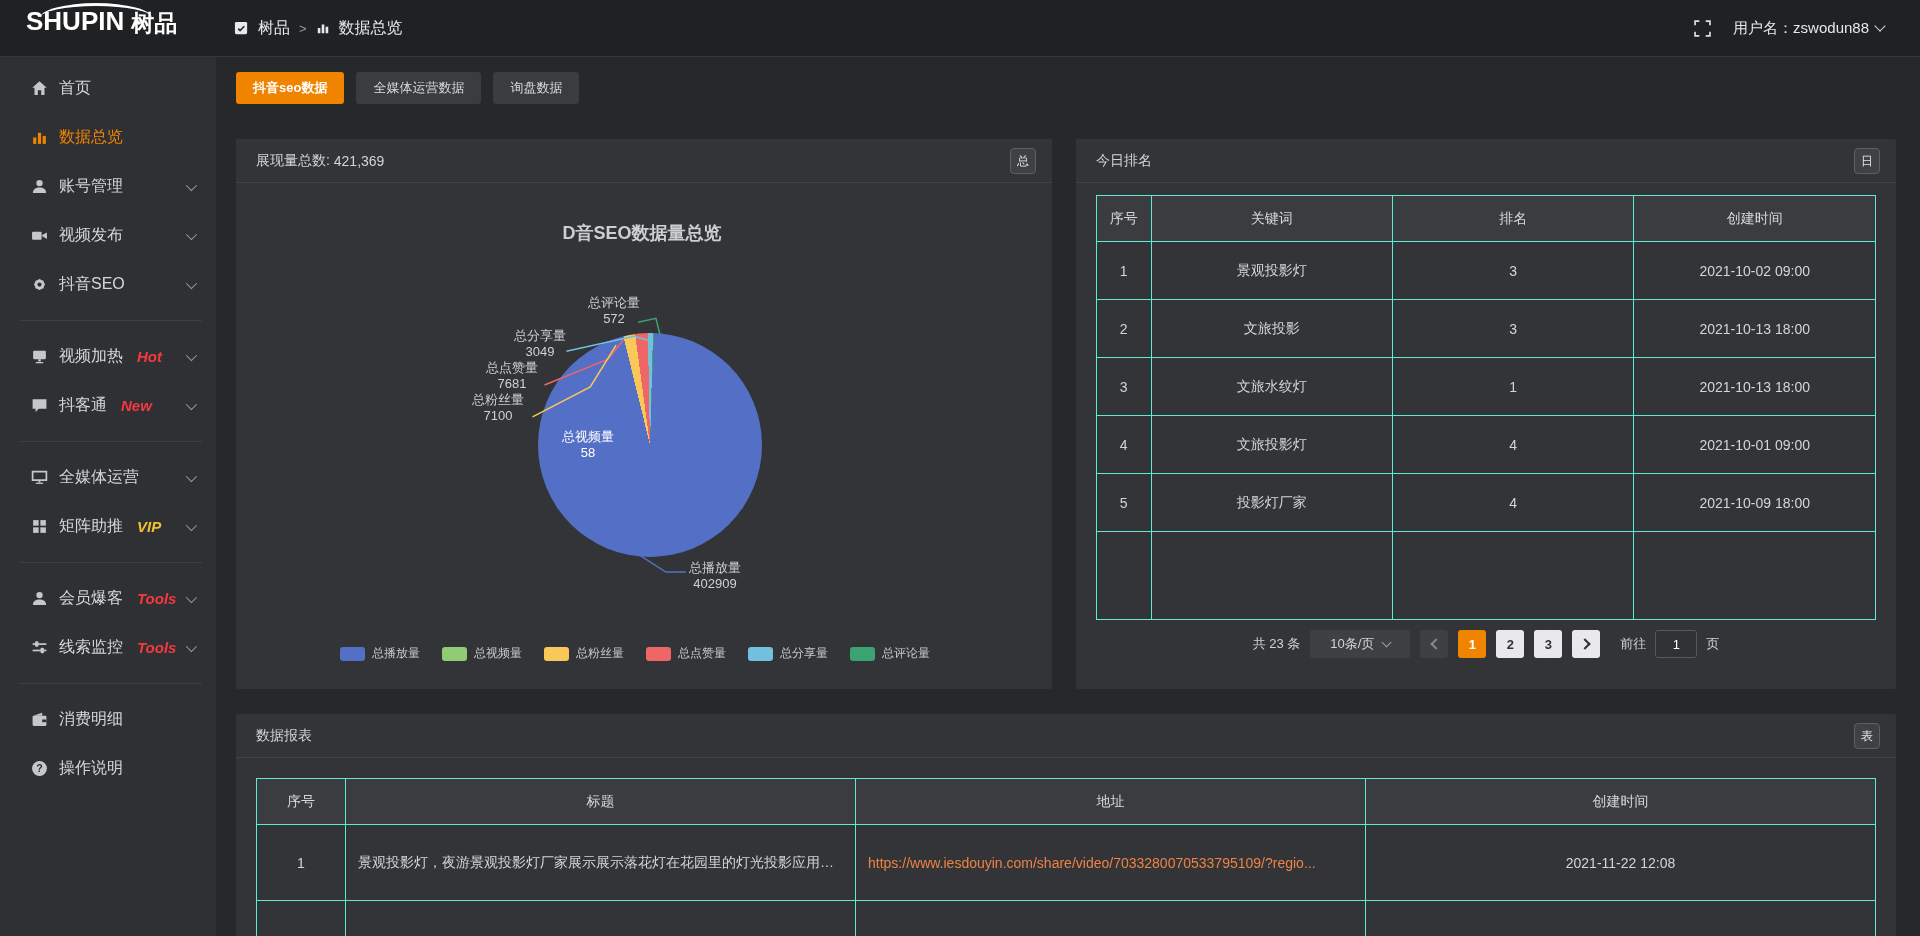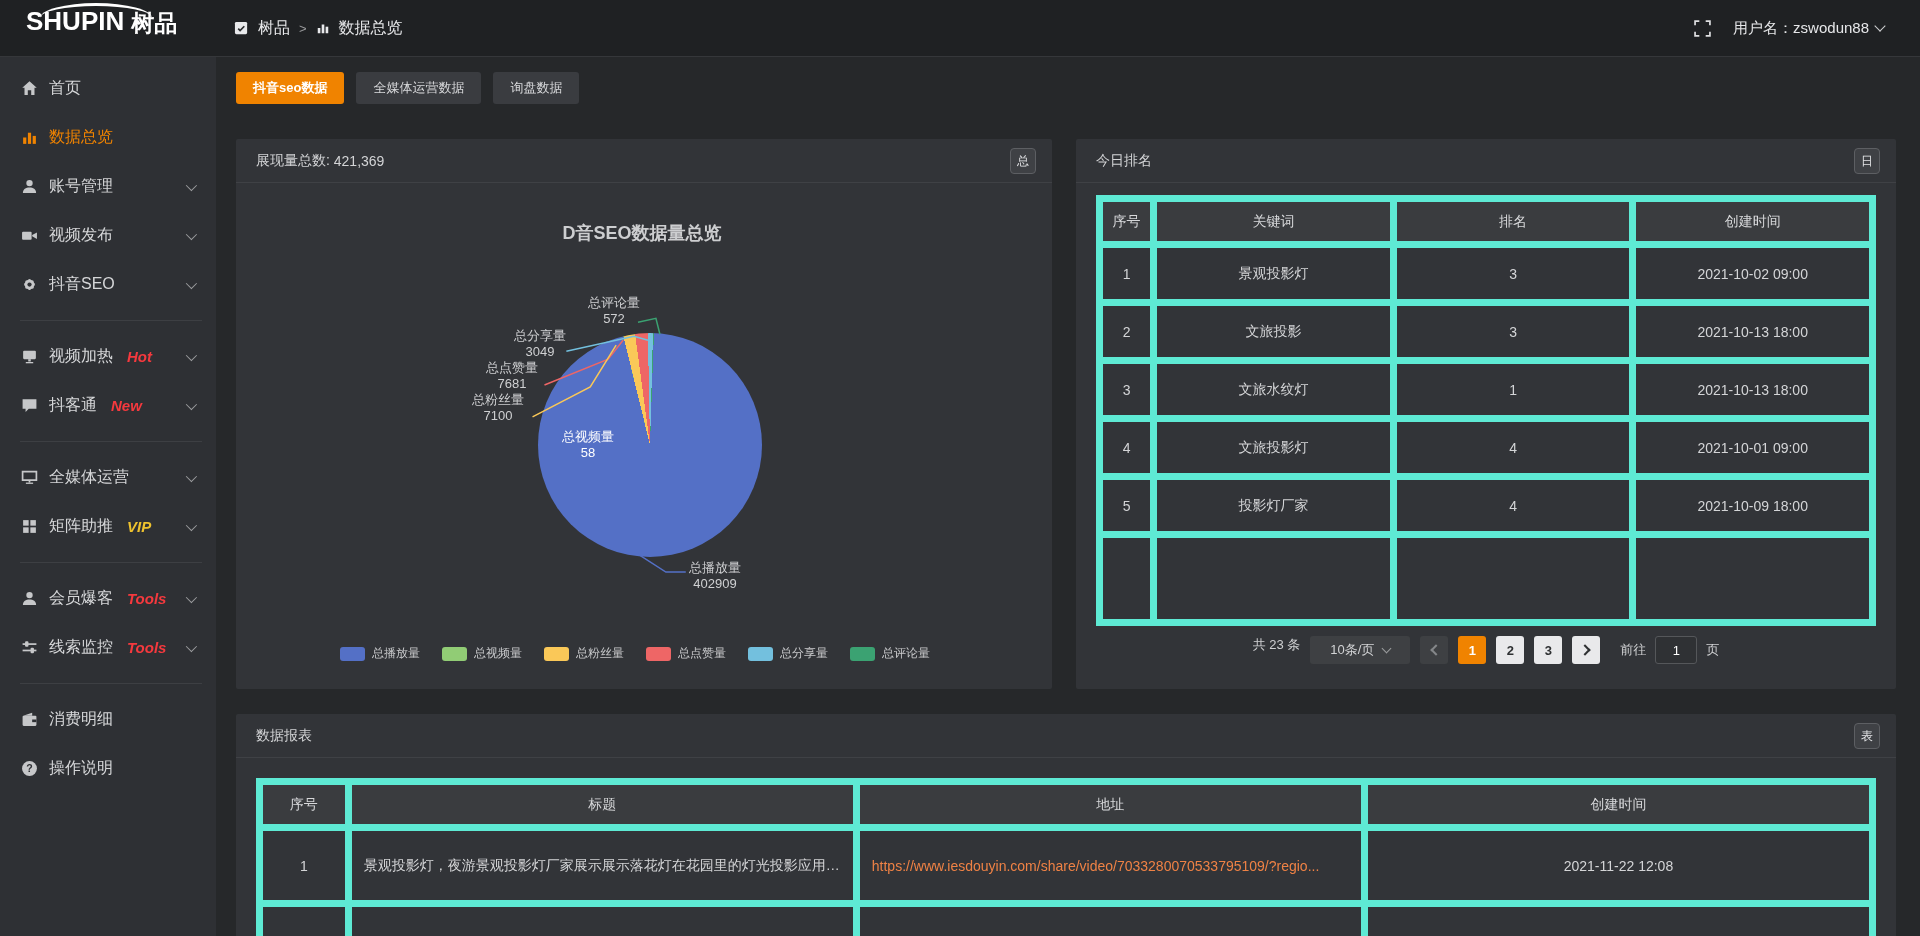--- a/index.html
+++ b/index.html
@@ -19,21 +19,21 @@
   .crumb-ic { display:inline-flex; }
   .header-right { position:absolute; right:36px; display:flex; align-items:center; gap:22px; }
   .fs-btn { display:inline-flex; cursor:pointer; color:#dfe0e2; }
   .user-box { display:flex; align-items:center; gap:7px; font-size:15px; color:#e6e7e9; cursor:pointer; }
   .caret-down { width:8px; height:8px; border-right:1.6px solid #cfd0d2; border-bottom:1.6px solid #cfd0d2;
     transform:rotate(45deg); margin-top:-4px; }
 
   
   .sidebar { position:absolute; top:57px; left:0; bottom:0; width:216px; background:#2e3034; }
   .sidebar ul { list-style:none; padding-top:7px; }
-  .side-item { height:49px; display:flex; align-items:center; padding-left:20px; cursor:pointer;
+  .side-item { height:49px; display:flex; align-items:center; padding-left:30px; cursor:pointer;
     font-size:16px; color:#d6d7d9; position:relative; }
   .side-item .ic { width:18px; display:inline-flex; justify-content:center; margin-right:11px; color:#c6c7c9; }
   .side-item.active, .side-item.active .ic { color:#f08300; }
   .side-badge { font-style:italic; font-weight:bold; font-size:15px; margin-left:14px; }
   .side-badge.red { color:#f5393e; }
   .side-badge.gold { color:#eec22e; }
   .side-badge:empty { display:none; }
   .chev { position:absolute; right:22px; width:8px; height:8px; border-right:1.5px solid #9b9c9e;
     border-bottom:1.5px solid #9b9c9e; transform:rotate(45deg) translateY(-2px); }
   .side-divider { height:1px; background:#3d3f43; margin:11px 14px 11px 20px; border:none; }
@@ -66,26 +66,26 @@
   .legend { position:absolute; top:462px; left:0; right:0; display:flex; justify-content:center;
     align-items:center; gap:8px; }
   .legend-item { display:flex; align-items:center; gap:7px; margin-right:14px; cursor:pointer; }
   .legend-swatch { width:25px; height:14px; border-radius:3px; }
   .legend-label { font-size:12px; color:#c9cacc; }
 
   
   .ranking-panel { flex:1; height:550px; }
   .rank-table-wrap { padding:12px 20px 0 20px; }
   table.grid { width:100%; border-collapse:collapse; table-layout:fixed; }
-  table.grid th, table.grid td { border:7px solid #5eead4; font-weight:normal;
+  table.grid th, table.grid td { border:1px solid #5eead4; font-weight:normal;
     font-size:14px; color:#d4d5d7; text-align:center; }
   table.grid th { height:46px; background:#3a3c3f; color:#d7d8da; }
   .rank-table td { height:58px; }
   .rank-table td.spacer { height:88px; }
-  .pagination { display:flex; justify-content:center; gap:10px; margin-top:10px;
+  .pagination { display:flex; align-items:center; justify-content:center; gap:10px; margin-top:10px;
     font-size:13px; color:#cfd0d2; }
   .page-select { width:100px; height:28px; background:#3e4043; border-radius:3px; display:flex;
     align-items:center; justify-content:center; gap:9px; cursor:pointer; color:#d2d3d5; }
   .sel-caret { width:7px; height:7px; border-right:1.4px solid #9b9c9e; border-bottom:1.4px solid #9b9c9e;
     transform:rotate(45deg); margin-top:-3px; }
   .page-btn { width:28px; height:28px; border-radius:3px; display:flex; align-items:center;
     justify-content:center; cursor:pointer; font-size:13px; }
   .page-btn.light { background:#e9e9eb; color:#2f3133; font-weight:bold; }
   .page-btn.dark  { background:#3e4043; color:#85878a; }
   .page-btn.active { background:#f08300; color:#fff; font-weight:bold; }

